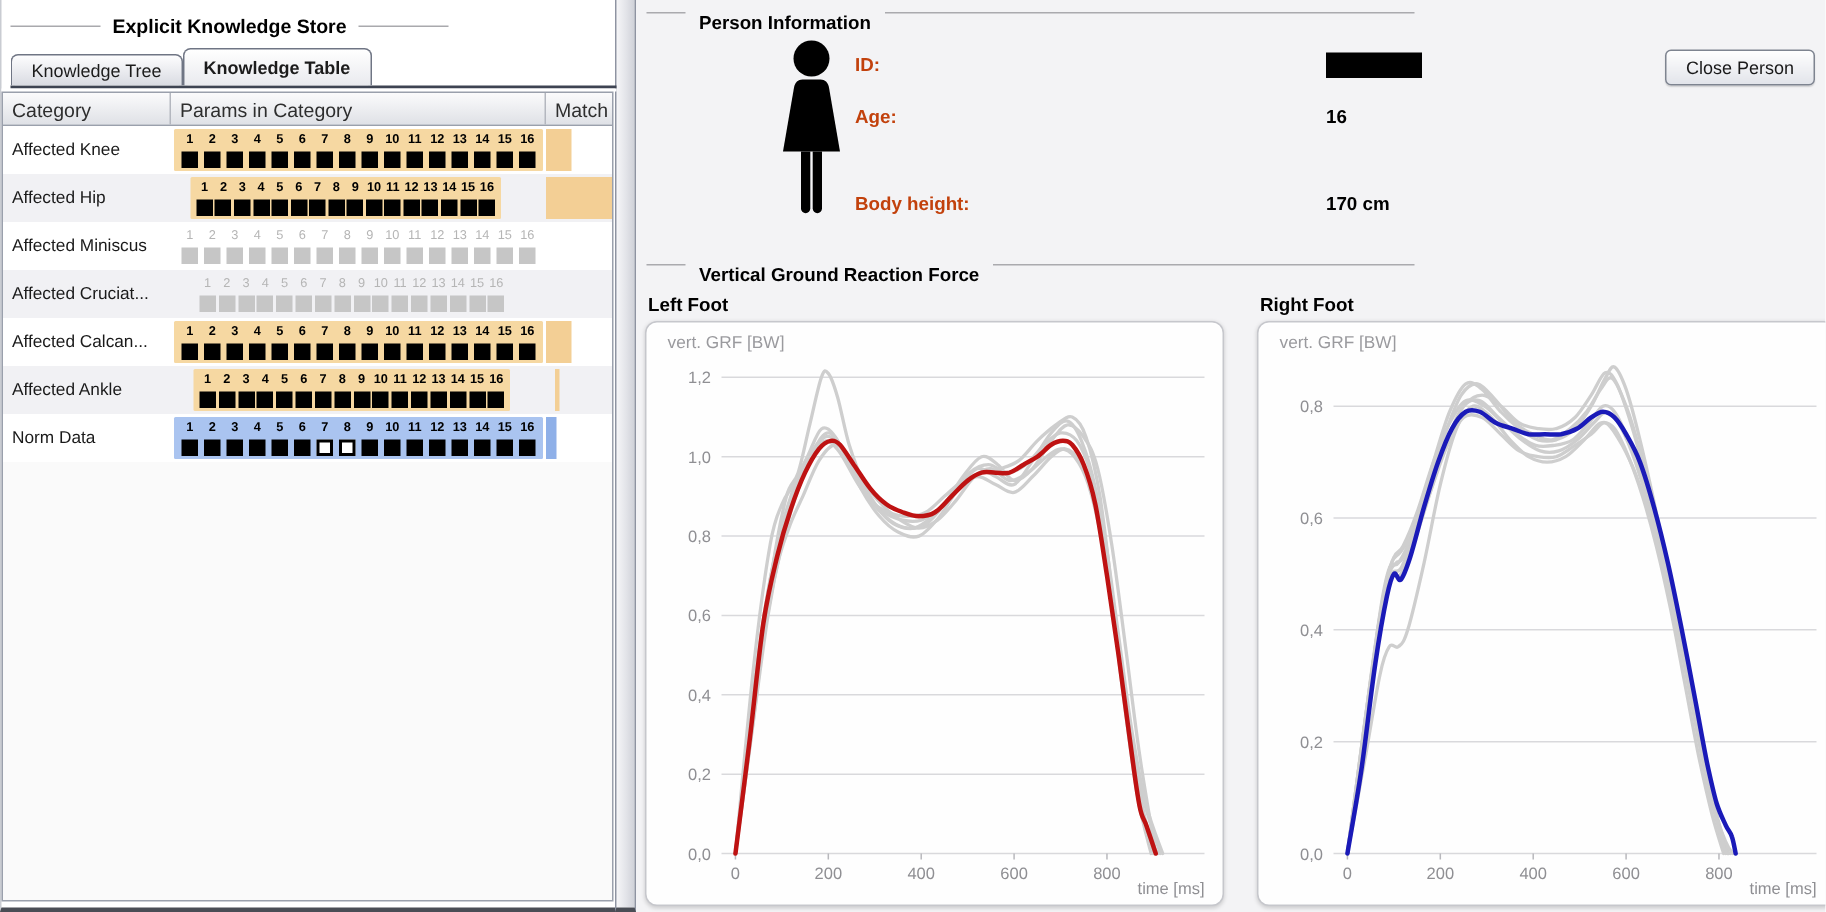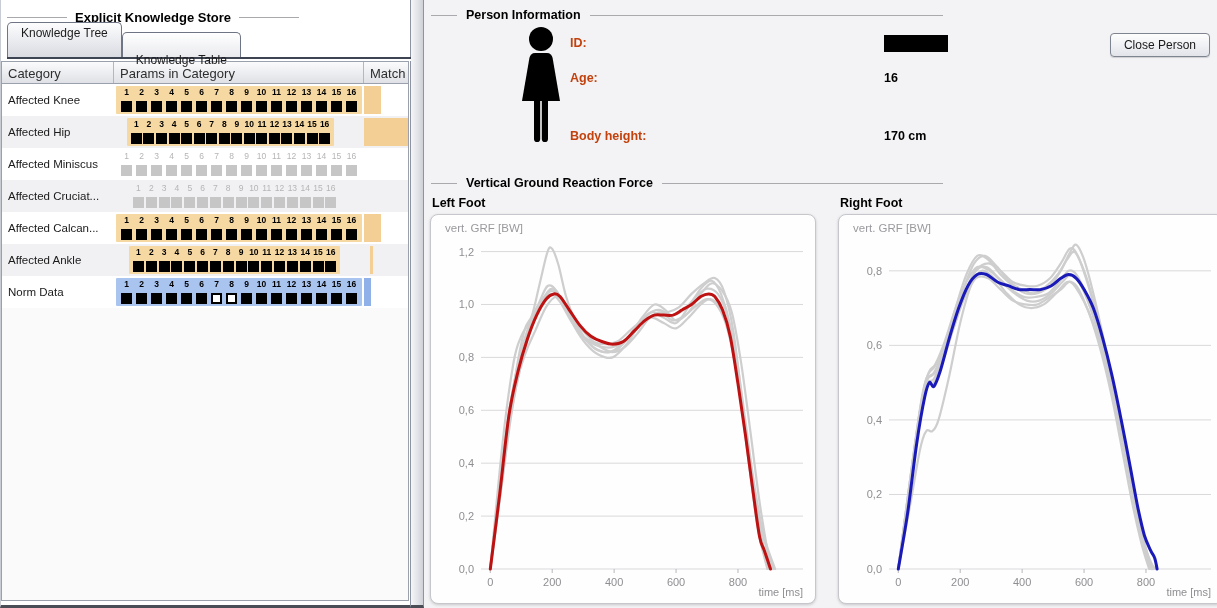--- a/index.html
+++ b/index.html
@@ -10,24 +10,24 @@
   
   .left-panel { width:410px; height:608px; background:#fff; position:relative;
     border-left:1px solid #c9ccd2; border-bottom:3px solid #4a4d55; }
   .panel-title { display:flex; align-items:center; gap:8px; margin:10px 6px 0 6px; width:292px; }
   .panel-title .tline { height:1px; background:#a9a9ad; flex:1; min-width:24px; }
   .panel-title .ttext { font-size:13px; font-weight:bold; color:#000; white-space:nowrap; }
 
   .tabbar { display:flex; align-items:flex-end; margin:8px 0 0 6px; height:26px;
     border-bottom:2px solid #3e4452; width:404px; }
   .tab { border:1px solid #6f7584; border-bottom:none; border-radius:5px 5px 0 0;
-    padding:3px 13px 3px 13px; font-size:12px; color:#1c1c1c; height:35px;
+    padding:3px 13px 3px 13px; font-size:12px; color:#1c1c1c; height:21px;
     background:linear-gradient(#fdfdfe,#d9dbe2); cursor:pointer; }
-  .tab.active { height:25px; padding-top:20px; background:linear-gradient(#ffffff,#e9eaee);
-    font-weight:normal; position:relative; z-index:2; }
+  .tab.active { height:25px; padding-top:5px; background:linear-gradient(#ffffff,#e9eaee);
+    font-weight:bold; position:relative; z-index:2; }
   .tabgap { height:2px; background:#fff; width:410px; }
 
   .ktable { width:408px; border:1px solid #9aa0ac; border-top:1px solid #9aa0ac; }
   .thead { display:flex; height:22px; background:linear-gradient(#fbfbfc,#dfe1e6);
     border-bottom:1px solid #9aa0ac; }
   .thead .hc { font-size:13px; color:#2e2e2e; padding:4px 16px 0 6px;
     border-right:1px solid #b4b7bf; }
   .hc.c-cat { width:112px; } .hc.c-par { width:250px; } .hc.c-match { width:44px; border-right:none; }
 
   .trow { display:flex; height:32px; align-items:center; background:#fff; }
@@ -46,21 +46,21 @@
   .tcell.match { width:44px; height:32px; padding:2px 0; }
   .mbar { height:28px; }
   .tbody-empty { height:292px; background:#fafafa; }
 
   
   .splitter { width:14px; height:608px; background:linear-gradient(90deg,#f6f6f8 0%,#e2e3e8 55%,#cfd1d8 100%);
     border-left:1px solid #8e93a1; border-right:1px solid #8e93a1; border-bottom:3px solid #4a4d55; cursor:col-resize; }
 
   
   .right-panel { flex:1; height:608px; background:#f3f3f5; position:relative; overflow:hidden; }
-  .section-title { display:flex; align-items:center; gap:9px; margin:8px 0 0 7px; width:512px; }
+  .section-title { display:flex; gap:9px; margin:8px 0 0 7px; width:512px; }
   .section-title .tline { height:1px; background:#aaaaae; }
   .section-title .lshort { width:26px; }
   .section-title .llong { flex:1; }
   .section-title .ttext { font-size:12.5px; font-weight:bold; color:#000; white-space:nowrap; }
 
   .person-section { position:relative; height:146px; }
   .person-icon { position:absolute; left:92px; top:4px; width:50px; height:122px; }
   .pfield { position:absolute; left:146px; display:flex; height:18px; align-items:center; }
   .pfield .plabel { width:314px; font-size:12.5px; font-weight:bold; color:#c2410c; }
   .pfield .pvalue { font-size:12.5px; font-weight:bold; color:#000; }

